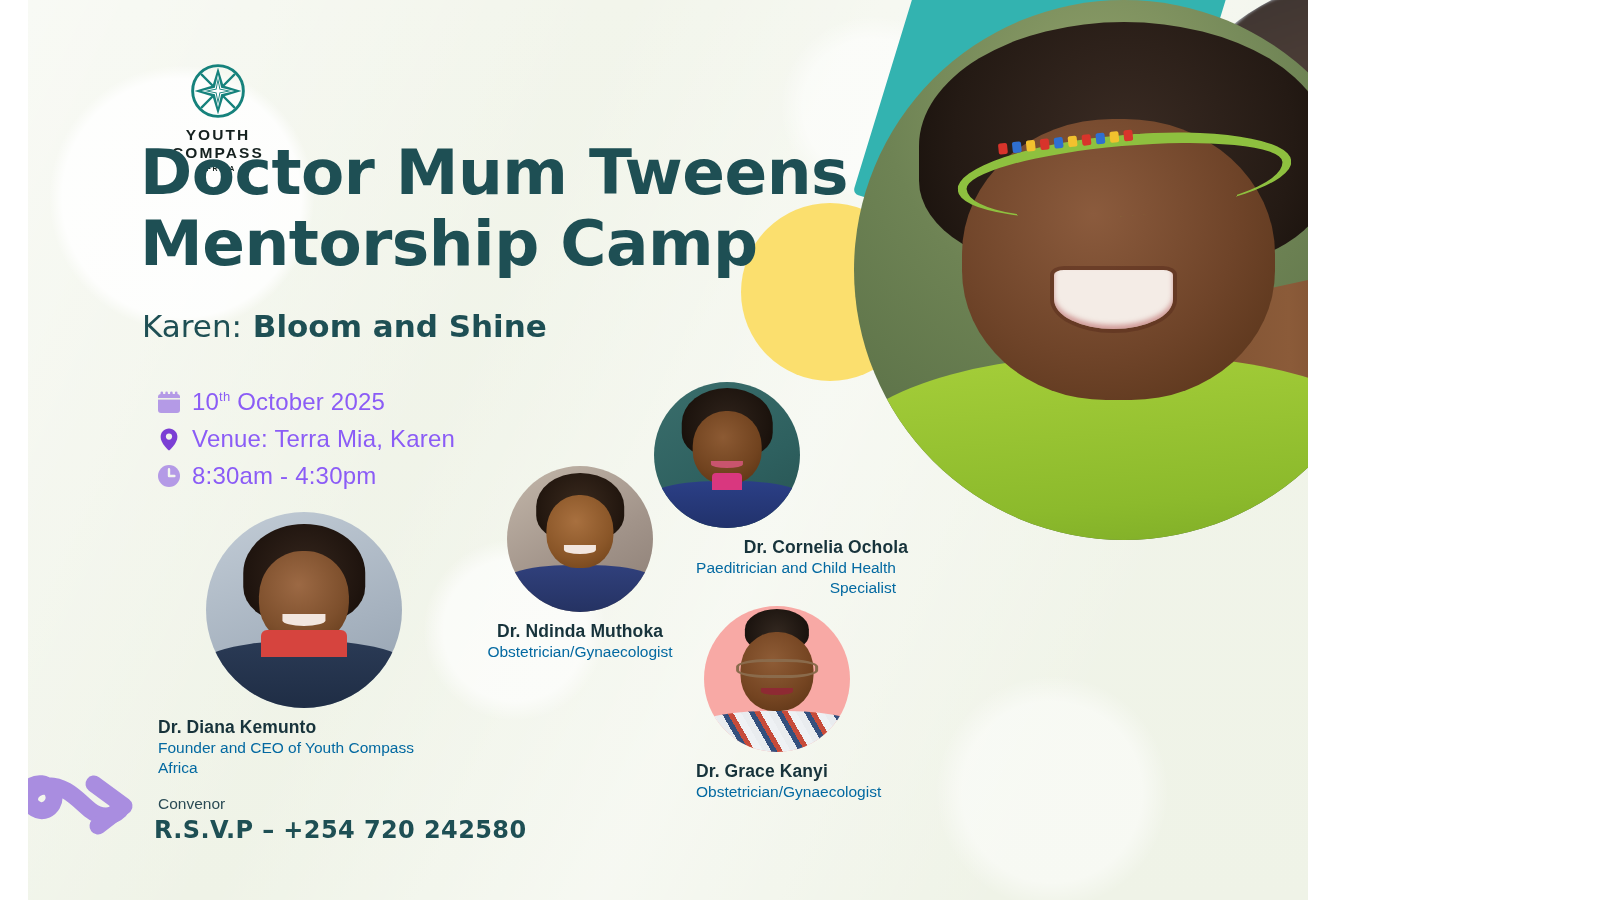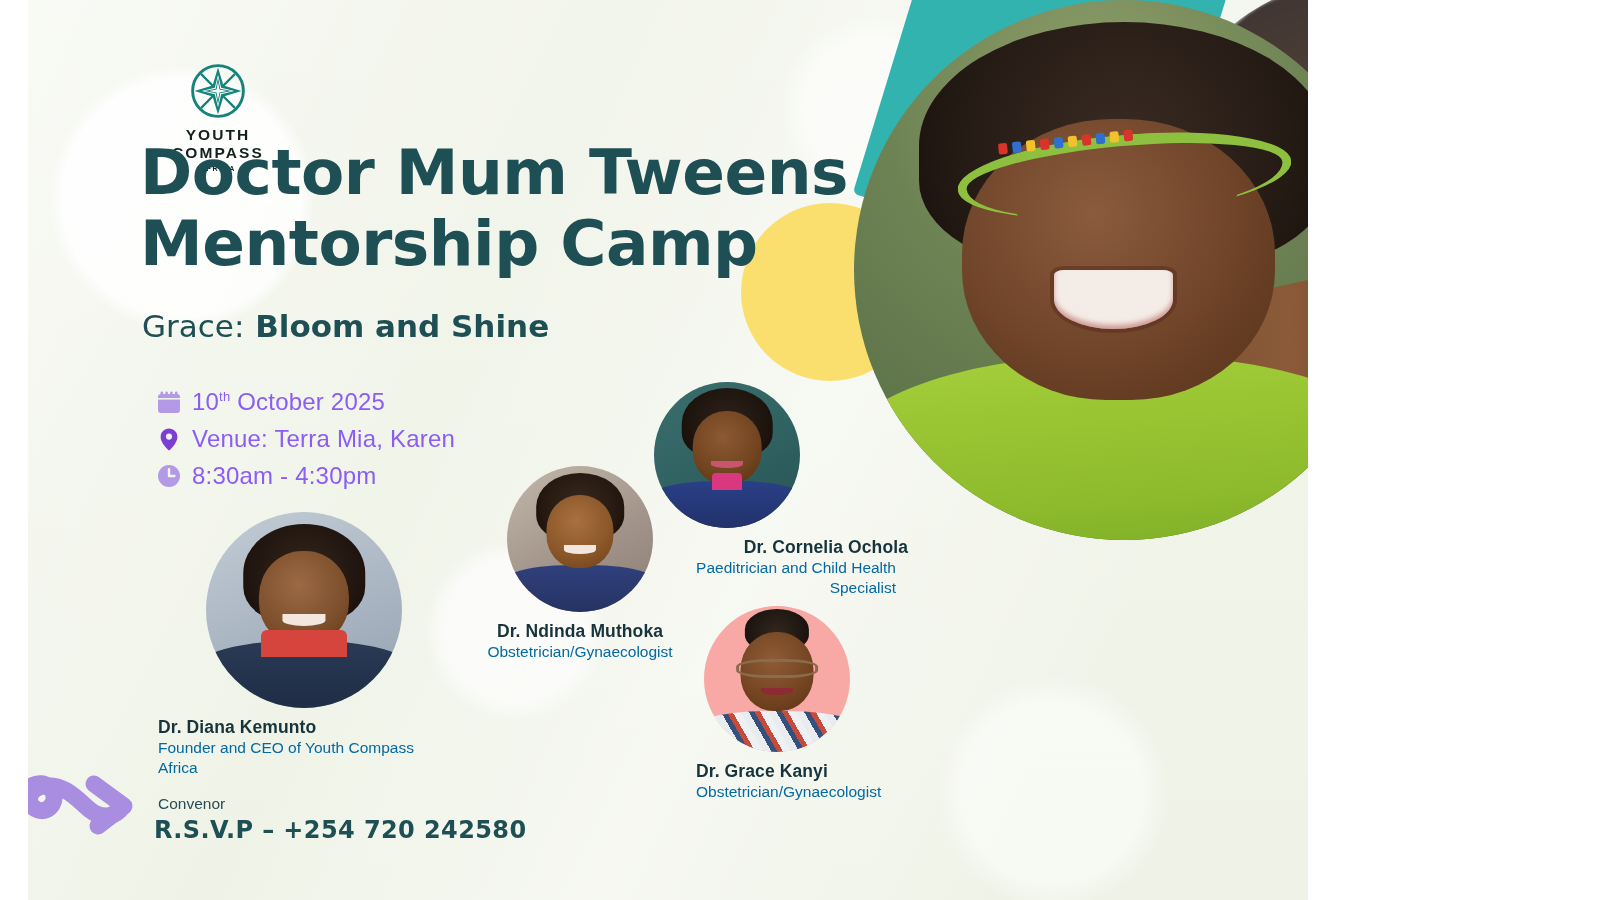--- a/index.html
+++ b/index.html
@@ -329,21 +329,21 @@
     <div class="logo-name">YOUTH COMPASS</div>
     <div class="logo-sub">AFRICA</div>
   </div>
 
   <div class="title">
     <div>Doctor Mum Tweens</div>
     <div>Mentorship Camp</div>
   </div>
 
   <div class="theme">
-    <span class="label">Grace:</span>
+    <span class="label">Karen:</span>
     <span>Bloom and Shine</span>
   </div>
 
   <div class="details">
 
     <div class="detail-row">
       <span class="ic">
         <svg width="26" height="26" viewBox="0 0 26 26">
           <rect x="2" y="5" width="22" height="19" rx="3" fill="#b49ae6"></rect>
           <rect x="4.5" y="2.5" width="2.6" height="5" rx="1.3" fill="#b49ae6"></rect>

